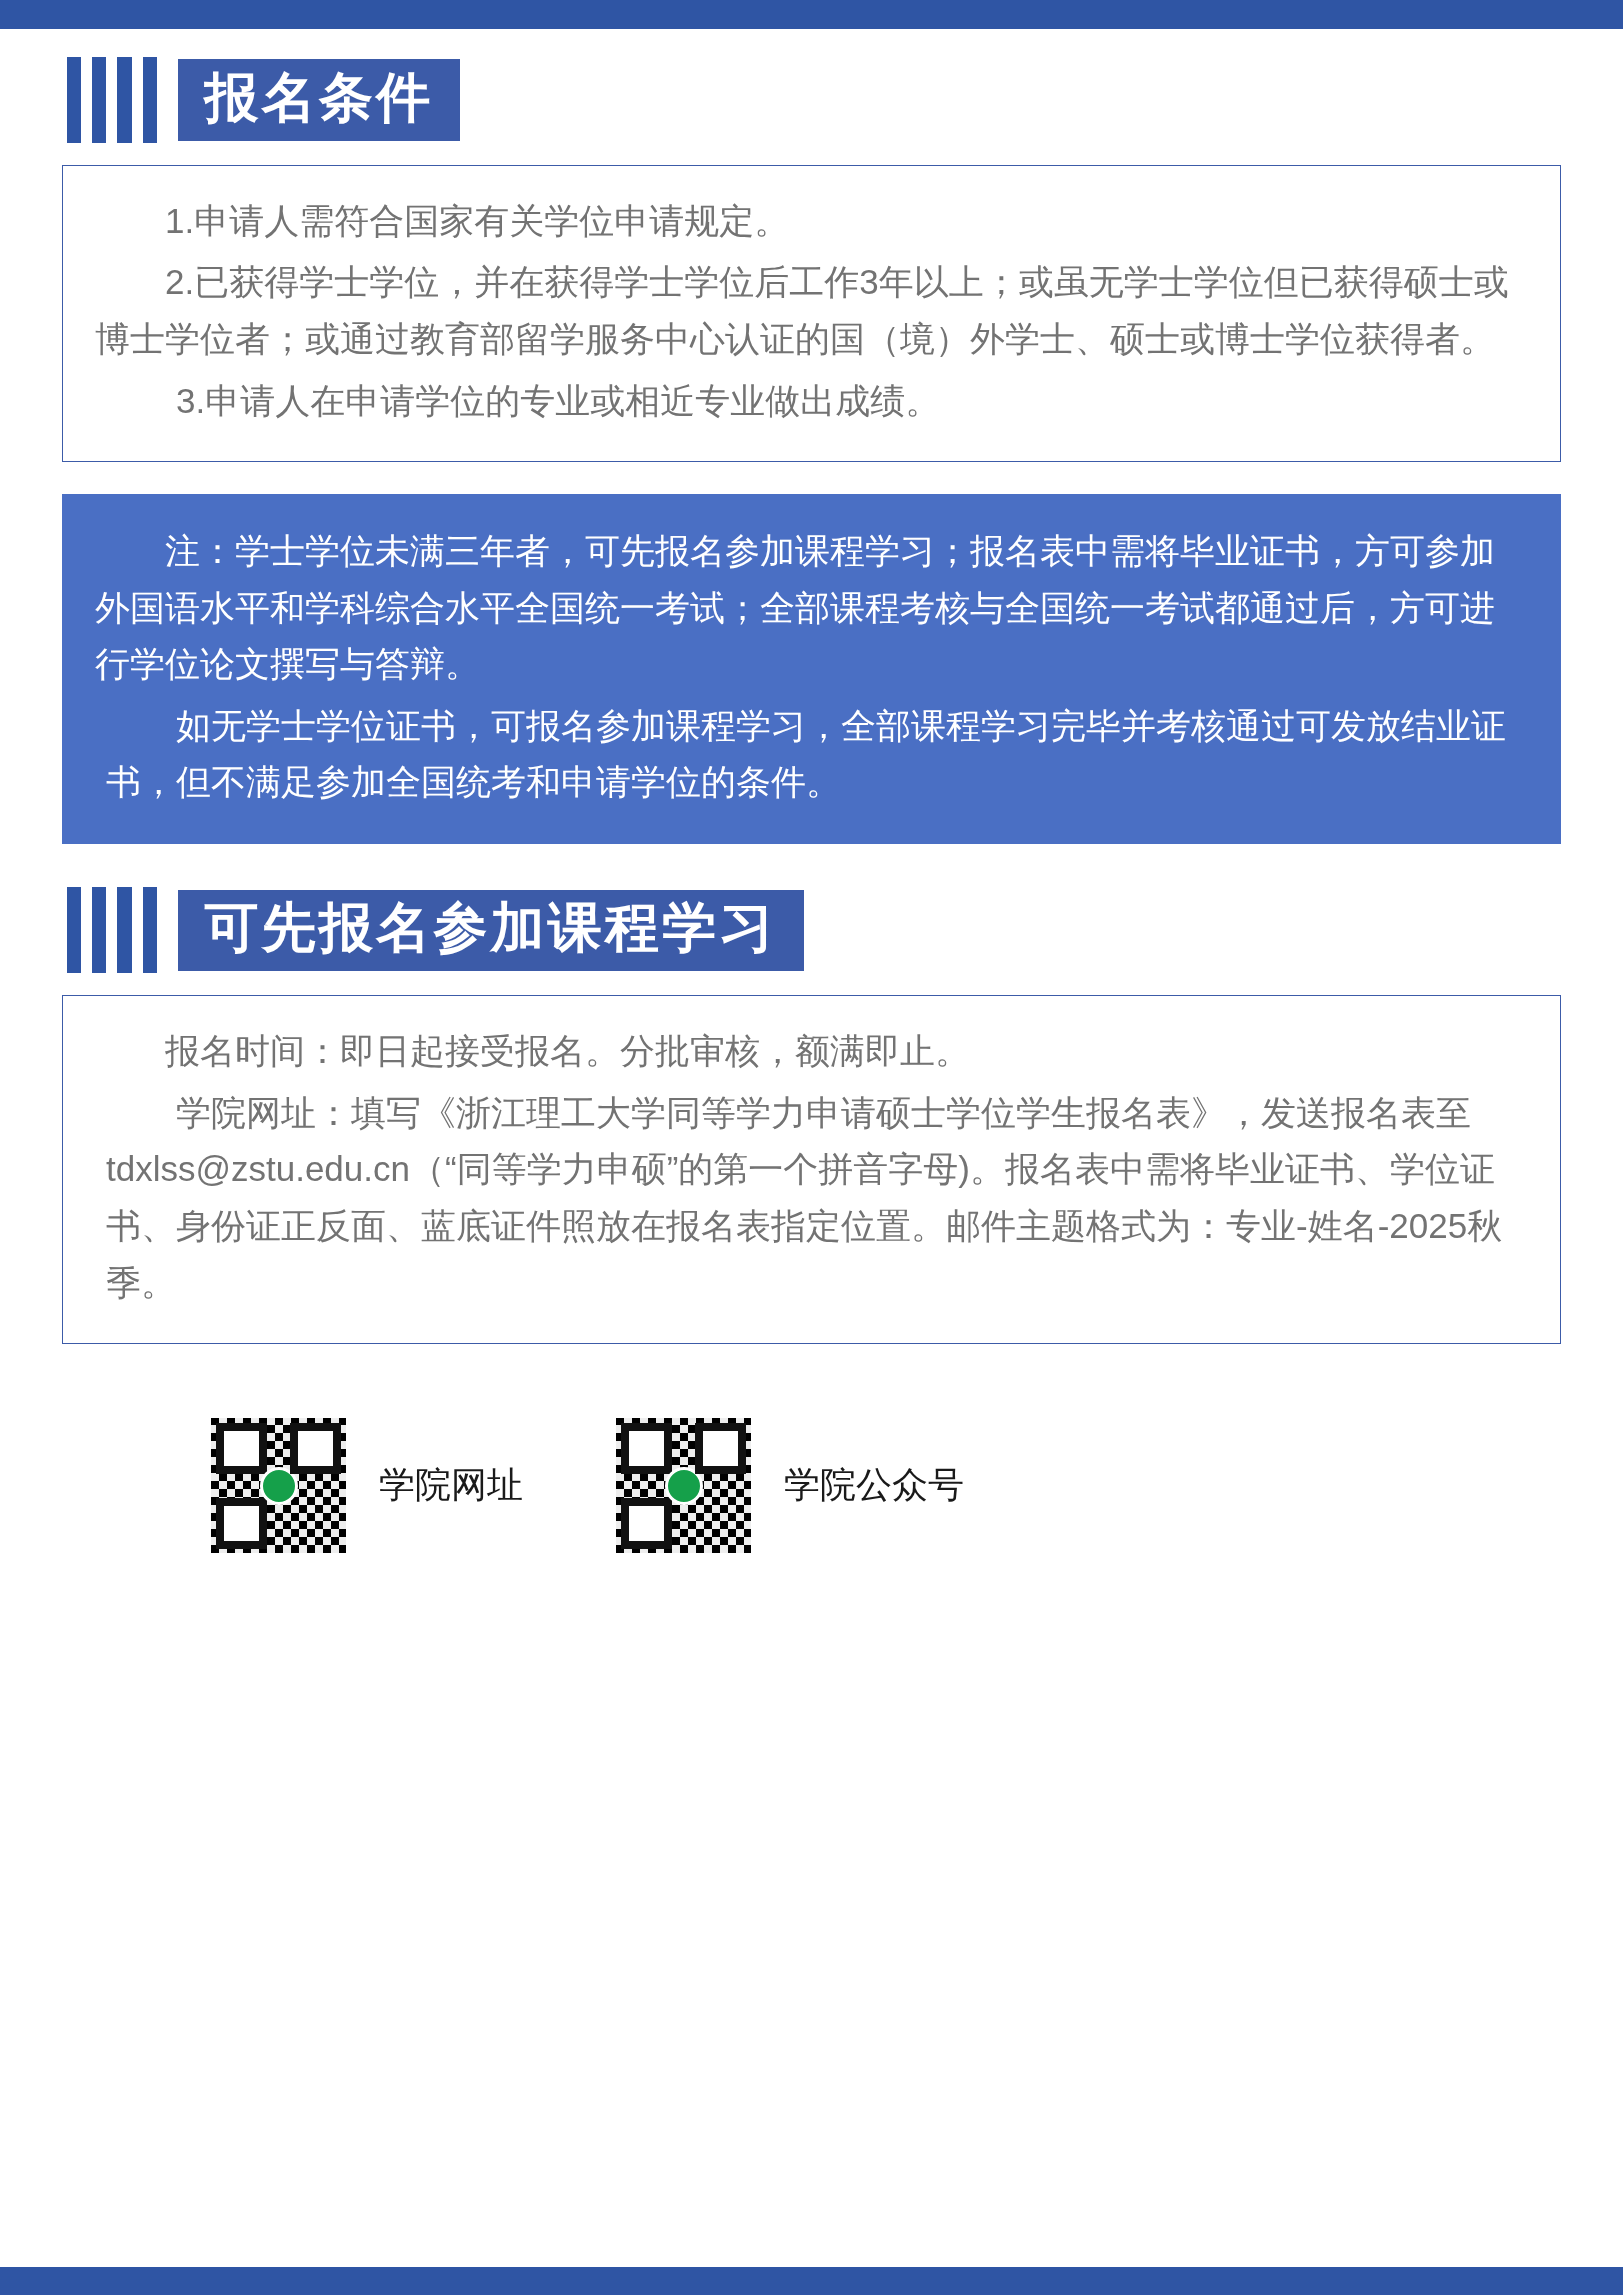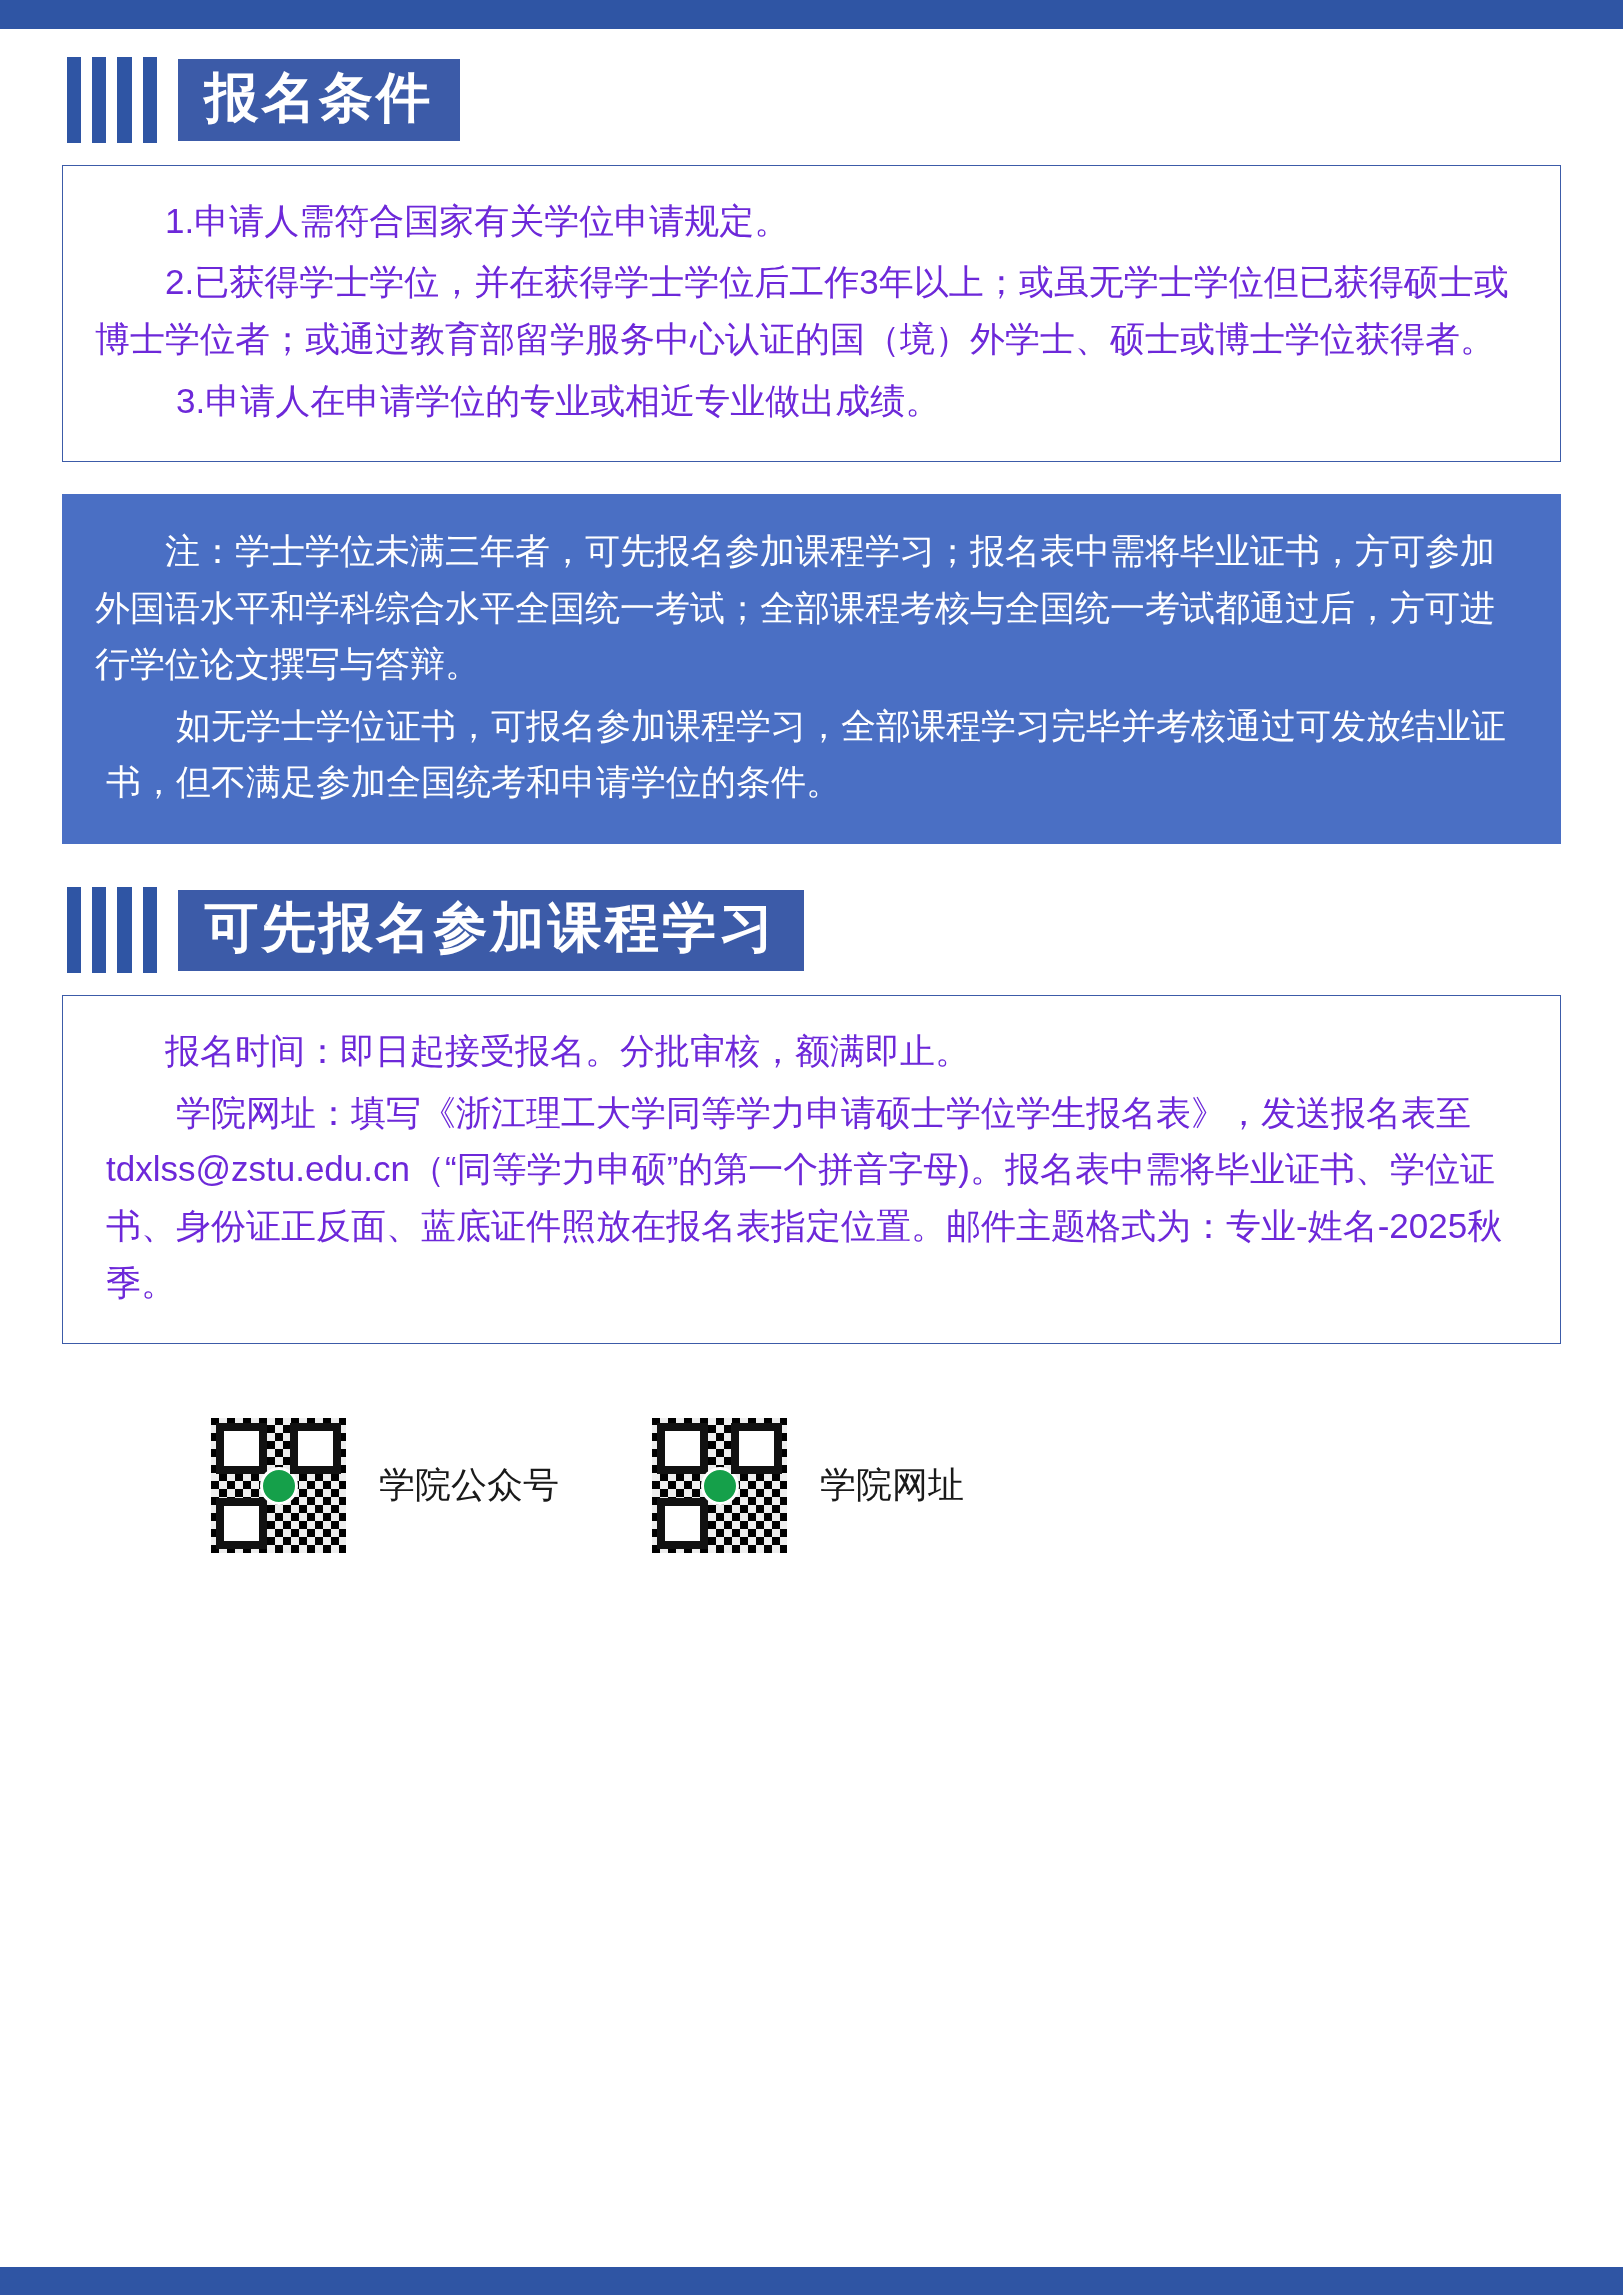--- a/index.html
+++ b/index.html
@@ -80,21 +80,21 @@
   .box-outline {
     border: 1.6px solid #3c5ba8;
     padding: 27px 32px 32px 32px;
     box-sizing: border-box;
   }
   .box-outline p,
   .box-filled p {
     margin: 0 0 4.8px 0;
     font-size: 35px;
     line-height: 1.62;
-    color: #6d28d9;
+    color: #737373;
     text-indent: 70px;
     font-family: "Liberation Sans", "DejaVu Sans", sans-serif;
   }
   .box-outline p:last-child,
   .box-filled p:last-child {
     margin-bottom: 0;
     margin-left: 11px;
   }
 
   
@@ -209,28 +209,28 @@
       <p>报名时间：即日起接受报名。分批审核，额满即止。</p>
       <p>学院网址：填写《浙江理工大学同等学力申请硕士学位学生报名表》，发送报名表至tdxlss@zstu.edu.cn（“同等学力申硕”的第一个拼音字母)。报名表中需将毕业证书、学位证书、身份证正反面、蓝底证件照放在报名表指定位置。邮件主题格式为：专业-姓名-2025秋季。</p>
     </div>
 
     <div class="qr-row">
       <div class="qr-item">
         <div class="qr-code">
           <div class="qr-inner-bl"></div>
           <div class="qr-center"></div>
         </div>
-        <div class="qr-label">学院公众号</div>
+        <div class="qr-label">学院网址</div>
       </div>
       <div class="qr-item">
         <div class="qr-code">
           <div class="qr-inner-bl"></div>
           <div class="qr-center"></div>
         </div>
-        <div class="qr-label">学院网址</div>
+        <div class="qr-label">学院公众号</div>
       </div>
     </div>
 
   </div>
 
   <div class="bottom-bar"></div>
 </div>
 
 
 </body></html>

